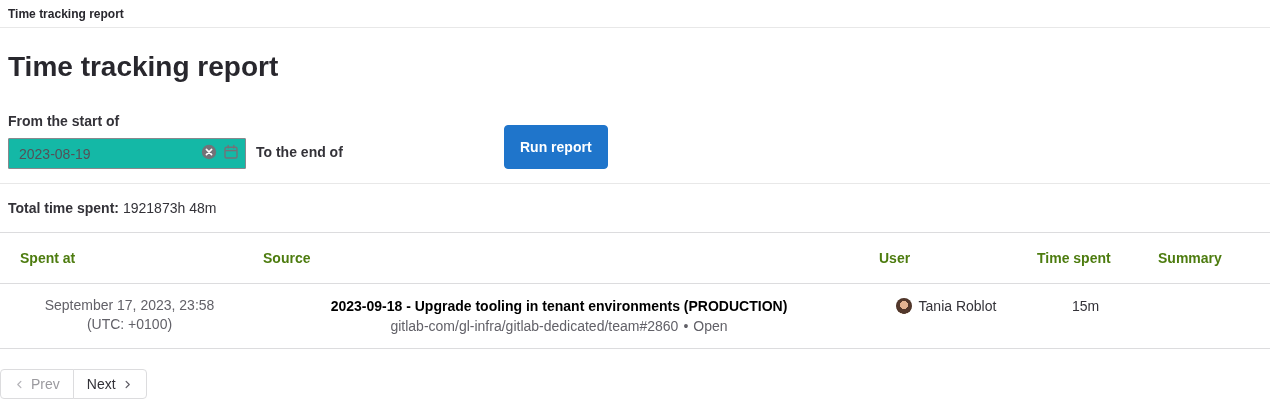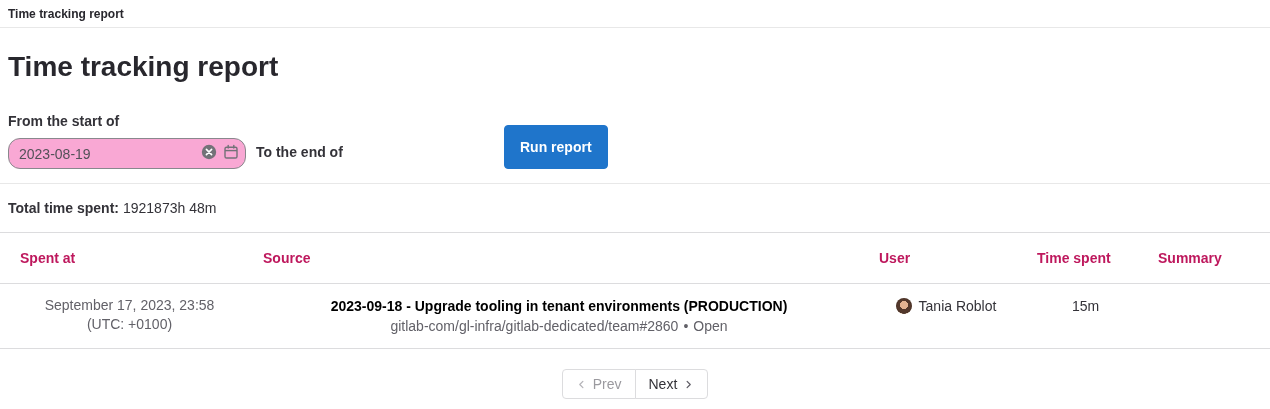--- a/index.html
+++ b/index.html
@@ -47,26 +47,26 @@
     font-weight: 700;
     font-size: 14px;
     line-height: 16px;
     margin-bottom: 9px;
     color: #333238;
   }
   .text-input {
     width: 100%;
     height: 31px;
     border: 1px solid #89888d;
-    border-radius: 12px;
+    border-radius: 1px;
     padding: 0 10px;
     font-size: 14px;
     color: #333238;
     font-family: inherit;
-    background: #f9a8d4;
+    background: #14b8a6;
     outline: none;
   }
   .date-wrap { position: relative; width: 100%; }
   .date-wrap .text-input { padding-right: 52px; color: #535158; }
   .input-icon-btn {
     position: absolute;
     top: 50%;
     transform: translateY(-50%);
     width: 16px; height: 16px;
     padding: 0; border: 0; background: transparent;
@@ -109,21 +109,21 @@
     width: 100%;
     border-collapse: collapse;
     table-layout: fixed;
   }
   .report-table thead th {
     border-top: 1px solid #dcdcde;
     border-bottom: 1px solid #dcdcde;
     text-align: left;
     font-size: 14px;
     font-weight: 700;
-    color: #be185d;
+    color: #4d7c0f;
     padding: 15px 12px;
     line-height: 20px;
   }
   .report-table thead th.col-spent-at { padding-left: 20px; }
   .report-table tbody td {
     border-bottom: 1px solid #dcdcde;
     padding: 12px 12px;
     vertical-align: top;
     font-size: 14px;
     line-height: 20px;
@@ -150,21 +150,20 @@
     flex: none;
     background:
       radial-gradient(circle at 50% 44%, #e3b290 0 33%, #53382b 34% 72%, #edc8a4 73% 100%);
     box-shadow: inset 0 0 0 1px rgba(0,0,0,.08);
   }
   .user-name { color: #333238; text-decoration: none; }
 
   
   .pagination {
     display: flex;
-    justify-content: center;
     margin: 20px 0 11px 0;
   }
   .page-btn {
     height: 30px;
     display: inline-flex;
     align-items: center;
     gap: 6px;
     padding: 0 13px;
     background: #fff;
     border: 1px solid #dcdcde;

